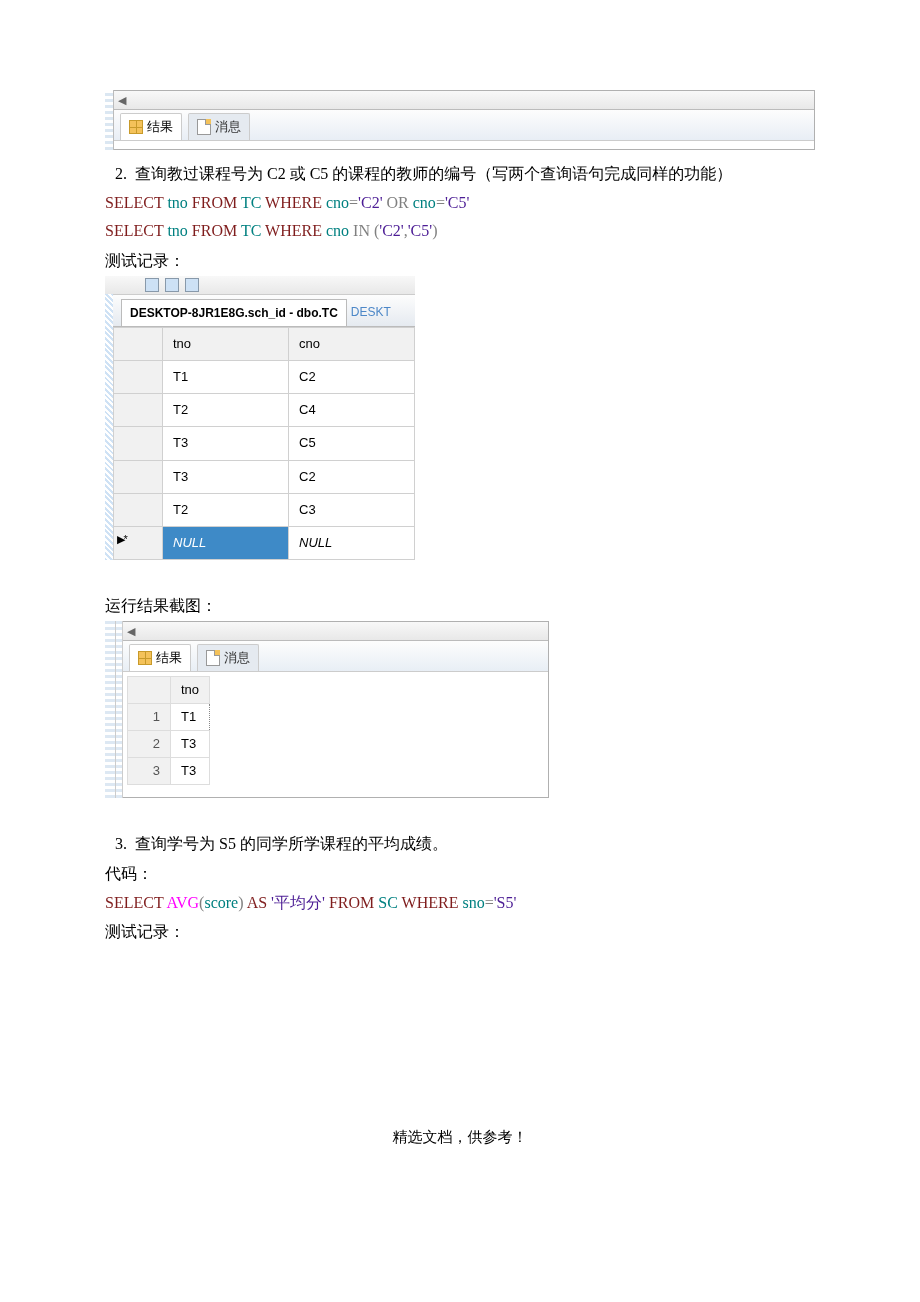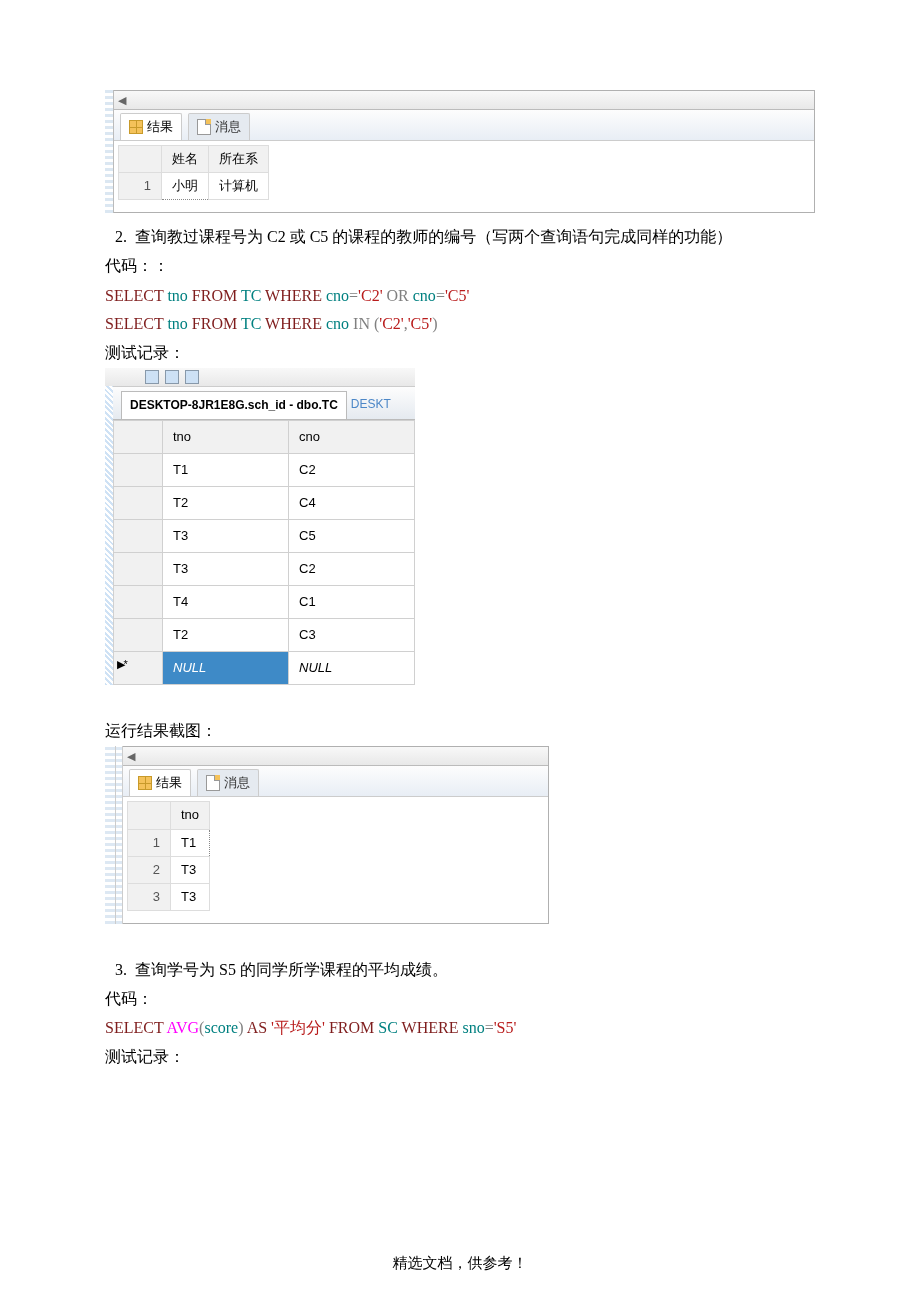--- a/index.html
+++ b/index.html
@@ -10,21 +10,21 @@
     padding: 0;
     background: #fff;
     color: #000;
     width: 920px;
   }
   .page {
     padding: 90px 105px 30px 105px;
   }
   .sql-blue { color: #7f1d1d; }
   .sql-teal { color: #008080; }
-  .sql-red { color: #b91c1c; }
+  .sql-red { color: #4c1d95; }
   .sql-gray { color: #808080; }
   .sql-magenta { color: #ff00ff; }
   .screenshot-block {
     margin-bottom: 10px;
   }
   
   .ssms-panel1 {
     width: 430px;
     border: 1px solid #b0b0b0;
     background: #fff;
@@ -273,43 +273,28 @@
         <div class="ssms-tabs">
           <div class="ssms-tab">
             <span class="grid-icon"></span>
             <span>结果</span>
           </div>
           <div class="ssms-tab inactive">
             <span class="doc-icon"></span>
             <span>消息</span>
           </div>
         </div>
-        <table class="ssms-grid" style="margin:4px;">
-          <tbody>
-              <tr>
-            <th class="corner"></th>
-            <th>姓名</th>
-            <th>所在系</th>
-          </tr>
-          <tr>
-            <td class="rowh">1</td>
-            <td class="selected">小明</td>
-            <td>计算机</td>
-          </tr>
-        </tbody>
-          </table>
         <div style="height:8px;"></div>
       </div>
     </div>
   </div>
 
   <p class="indent">
     <span class="q-num">2.</span><span>查询教过课程号为 C2 或 C5 的课程的教师的编号（写两个查询语句完成同样的功能）</span>
   </p>
-  <p>代码：：</p>
   <p class="sql-line">
     <span class="sql-blue">SELECT</span>
     <span class="sql-teal"> </span><span class="sql-teal">tno</span>
     <span class="sql-blue"> </span><span class="sql-blue">FROM</span>
     <span class="sql-teal"> </span><span class="sql-teal">TC</span>
     <span class="sql-blue"> </span><span class="sql-blue">WHERE</span>
     <span class="sql-teal"> </span><span class="sql-teal">cno</span><span class="sql-gray">=</span><span class="sql-red">'C2'</span>
     <span class="sql-gray"> </span><span class="sql-gray">OR</span>
     <span class="sql-teal"> </span><span class="sql-teal">cno</span><span class="sql-gray">=</span><span class="sql-red">'C5'</span>
   </p>
@@ -360,25 +345,20 @@
                 <td>T3</td>
                 <td>C5</td>
               </tr>
           <tr>
                 <td class="rowh"></td>
                 <td>T3</td>
                 <td>C2</td>
               </tr>
           <tr>
                 <td class="rowh"></td>
-                <td>T4</td>
-                <td>C1</td>
-              </tr>
-          <tr>
-                <td class="rowh"></td>
                 <td>T2</td>
                 <td>C3</td>
               </tr>
           <tr>
             <td class="rowh new-row-marker"></td>
             <td class="tc-null-selected">NULL</td>
             <td class="tc-null">NULL</td>
           </tr>
         </tbody>
           </table>

